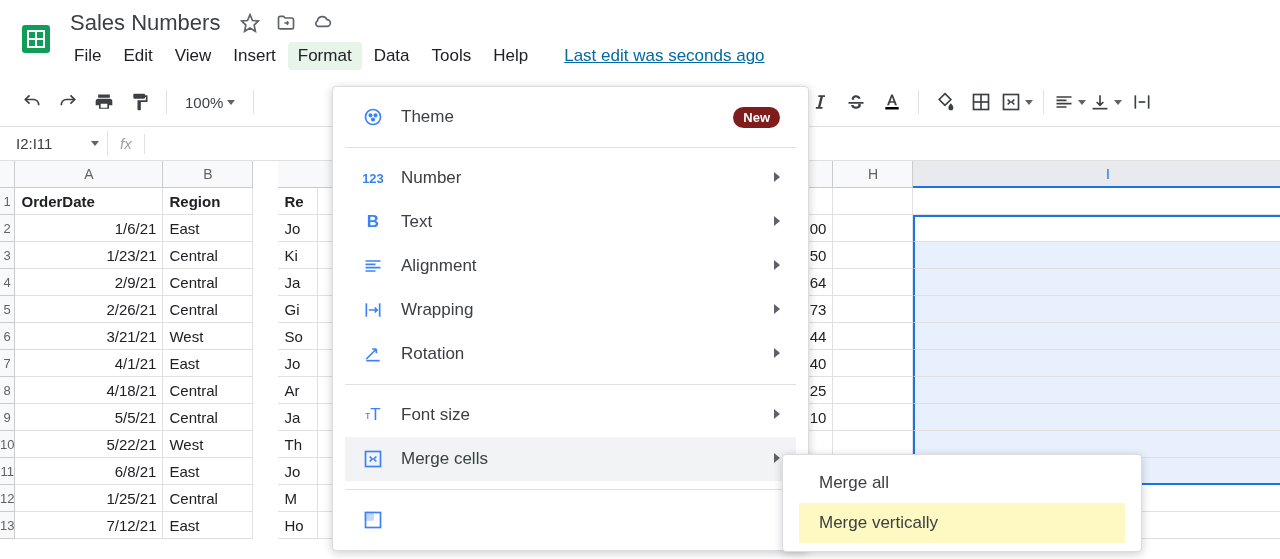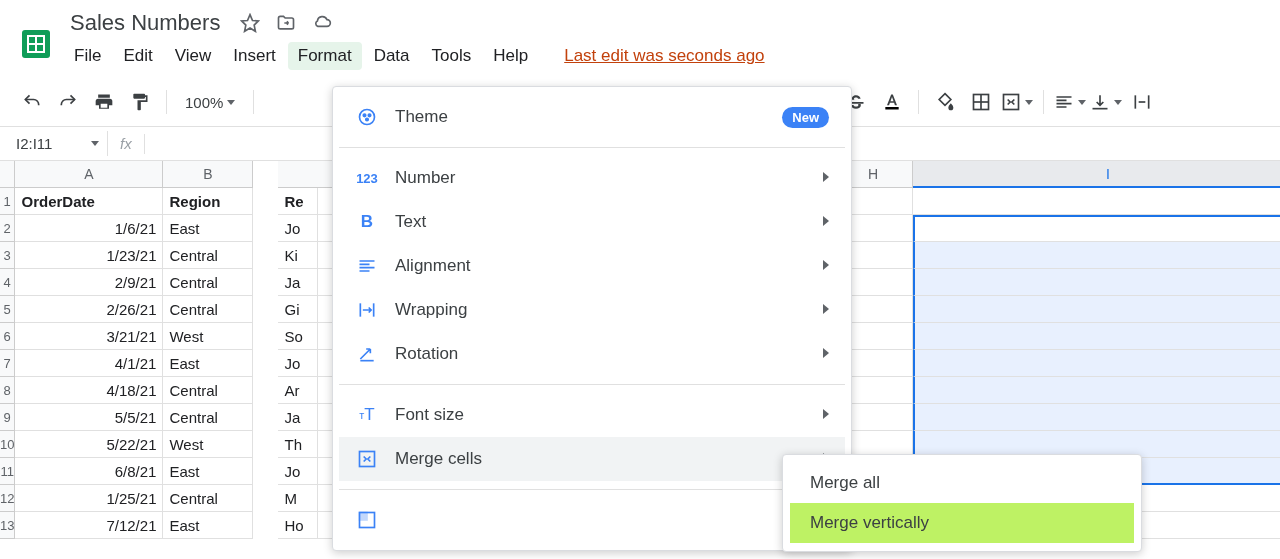--- a/index.html
+++ b/index.html
@@ -1,29 +1,29 @@
 <!DOCTYPE html>
 <html><head>
 <meta charset="utf-8">
 <style>
   * { box-sizing: border-box; margin: 0; padding: 0; font-family: Arial, "Helvetica Neue", sans-serif; }
   body { background: #fff; width: 1280px; height: 559px; overflow: hidden; position: relative; }
 
   
-  .header { display: flex; align-items: flex-end; padding: 8px 16px 0 16px; }
+  .header { display: flex; align-items: center; padding: 8px 16px 0 16px; }
   .logo { width: 40px; height: 52px; display: flex; align-items: center; justify-content: center; }
   .logo svg { width: 36px; height: 36px; }
   .title-area { margin-left: 8px; }
   .title-row { display: flex; align-items: center; gap: 12px; }
   .doc-title { font-size: 22px; color: #3c4043; padding: 2px 6px; }
   .title-icon { width: 24px; height: 24px; display: flex; align-items: center; justify-content: center; color: #5f6368; cursor: pointer; }
   .menubar { display: flex; gap: 2px; margin-top: 4px; }
   .menu-item { font-size: 17px; color: #202124; padding: 4px 10px; border-radius: 4px; cursor: pointer; }
   .menu-item.active { background: #e6f4ea; }
-  .last-edit { font-size: 17px; color: #c2410c; text-decoration: underline; margin-left: 24px; cursor: pointer; padding: 4px 0; }
+  .last-edit { font-size: 17px; color: #0369a1; text-decoration: underline; margin-left: 24px; cursor: pointer; padding: 4px 0; }
 
   
   .toolbar { display: flex; align-items: center; padding: 8px 16px; border-bottom: 1px solid #e0e0e0; gap: 4px; margin-top: 8px; }
   .tool-btn { width: 32px; height: 32px; display: flex; align-items: center; justify-content: center; color: #3c4043; cursor: pointer; border-radius: 3px; }
   .tool-sep { width: 1px; height: 24px; background: #e0e0e0; margin: 0 6px; }
   .zoom { display: flex; align-items: center; font-size: 15px; color: #3c4043; padding: 4px 8px; cursor: pointer; }
   .toolbar-gap { flex: 0 0 500px; }
 
   
   .formula-row { display: flex; align-items: center; padding: 4px 8px; border-bottom: 1px solid #e0e0e0; }
@@ -51,33 +51,33 @@
   .cell.sel-bottom { border-bottom: 2px solid #1a73e8; position: relative; }
   .handle { position: absolute; right: -3px; bottom: -3px; width: 6px; height: 6px; background: #1a73e8; }
   .cell.active { background: #fff; }
 
   
   .cA { width: 148px; } .cB { width: 90px; } .cC { width: 40px; margin-left: 25px; }
   .cG { width: 80px; } .cH { width: 80px; } .cI { width: 390px; }
   .gap-mid { width: 435px; border-right: 1px solid #e0e0e0; border-bottom: 1px solid #e0e0e0; }
 
   
-  .menu-panel { position: absolute; top: 86px; left: 332px; width: 520px; background: #fff; border: 1px solid #dadce0; border-radius: 4px; box-shadow: 0 2px 10px rgba(0,0,0,0.2); padding: 8px 6px; z-index: 10; }
+  .menu-panel { position: absolute; top: 86px; left: 332px; width: 477px; background: #fff; border: 1px solid #dadce0; border-radius: 4px; box-shadow: 0 2px 10px rgba(0,0,0,0.2); padding: 8px 12px; z-index: 10; }
   .menu-row { display: flex; align-items: center; padding: 10px 16px; cursor: pointer; font-size: 17px; color: #3c4043; }
   .menu-row:hover, .menu-row.hover { background: #f1f3f4; }
   .menu-row .micon { width: 24px; height: 24px; margin-right: 16px; display: flex; align-items: center; justify-content: center; color: #3b82f6; }
   .menu-row .label { flex: 1; }
-  .menu-row .badge { background: #3b82f6; color: #fff; font-size: 13px; font-weight: bold; padding: 3px 10px; border-radius: 12px; }
+  .menu-row .badge { background: #7f1d1d; color: #fff; font-size: 13px; font-weight: bold; padding: 3px 10px; border-radius: 12px; }
   .menu-row .arrow { color: #5f6368; font-size: 12px; }
   .menu-sep { height: 1px; background: #e0e0e0; margin: 8px 0; }
 
   
-  .submenu { position: absolute; top: 454px; left: 782px; width: 360px; background: #fff; border: 1px solid #dadce0; border-radius: 4px; box-shadow: 0 2px 10px rgba(0,0,0,0.2); padding: 8px 7px; z-index: 11; }
+  .submenu { position: absolute; top: 454px; left: 782px; width: 360px; background: #fff; border: 1px solid #dadce0; border-radius: 4px; box-shadow: 0 2px 10px rgba(0,0,0,0.2); padding: 8px 16px; z-index: 11; }
   .submenu .srow { padding: 10px 20px; font-size: 17px; color: #3c4043; cursor: pointer; }
-  .submenu .srow.hover { background: #bef264; }
+  .submenu .srow.hover { background: #fef9c3; }
 
   .tri { display: inline-block; width: 0; height: 0; border-left: 4px solid transparent; border-right: 4px solid transparent; border-top: 5px solid #5f6368; margin-left: 4px; vertical-align: middle;}
   .tri-r { display: inline-block; width: 0; height: 0; border-top: 5px solid transparent; border-bottom: 5px solid transparent; border-left: 6px solid #5f6368; }
 </style>
 </head>
 <body>
 
 <div class="header">
   <div class="logo">
     <svg viewBox="0 0 36 36">

